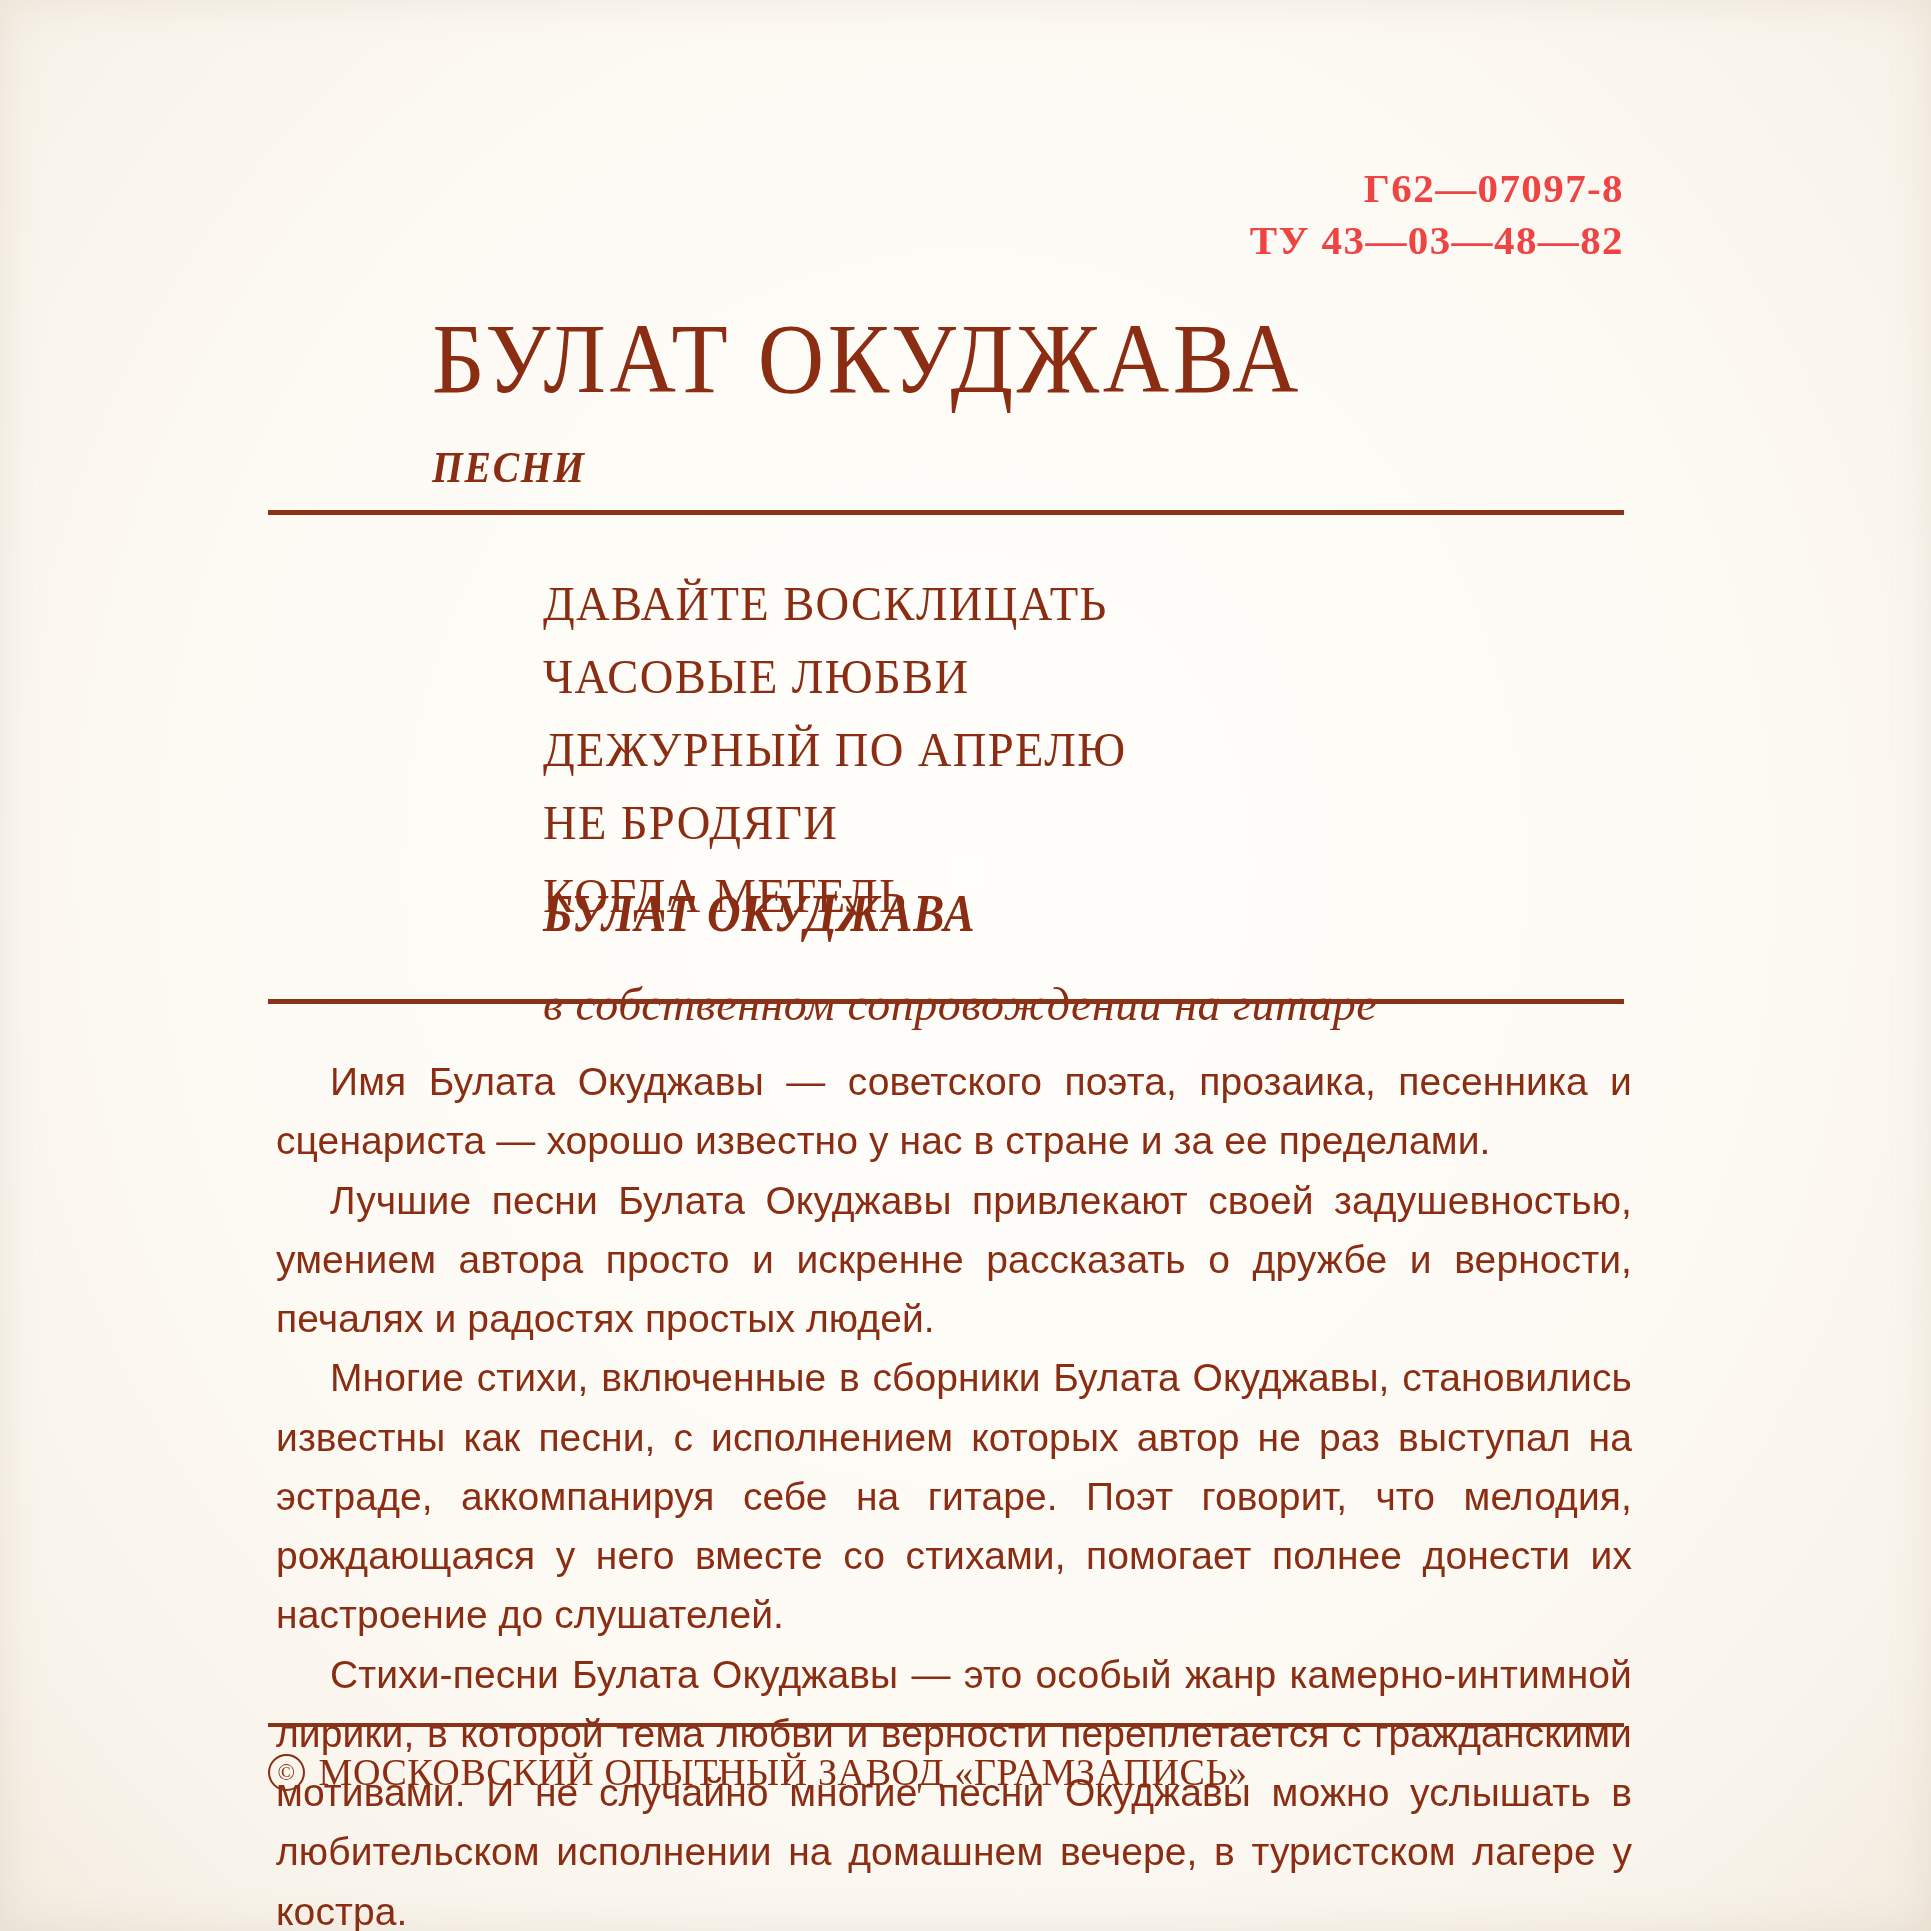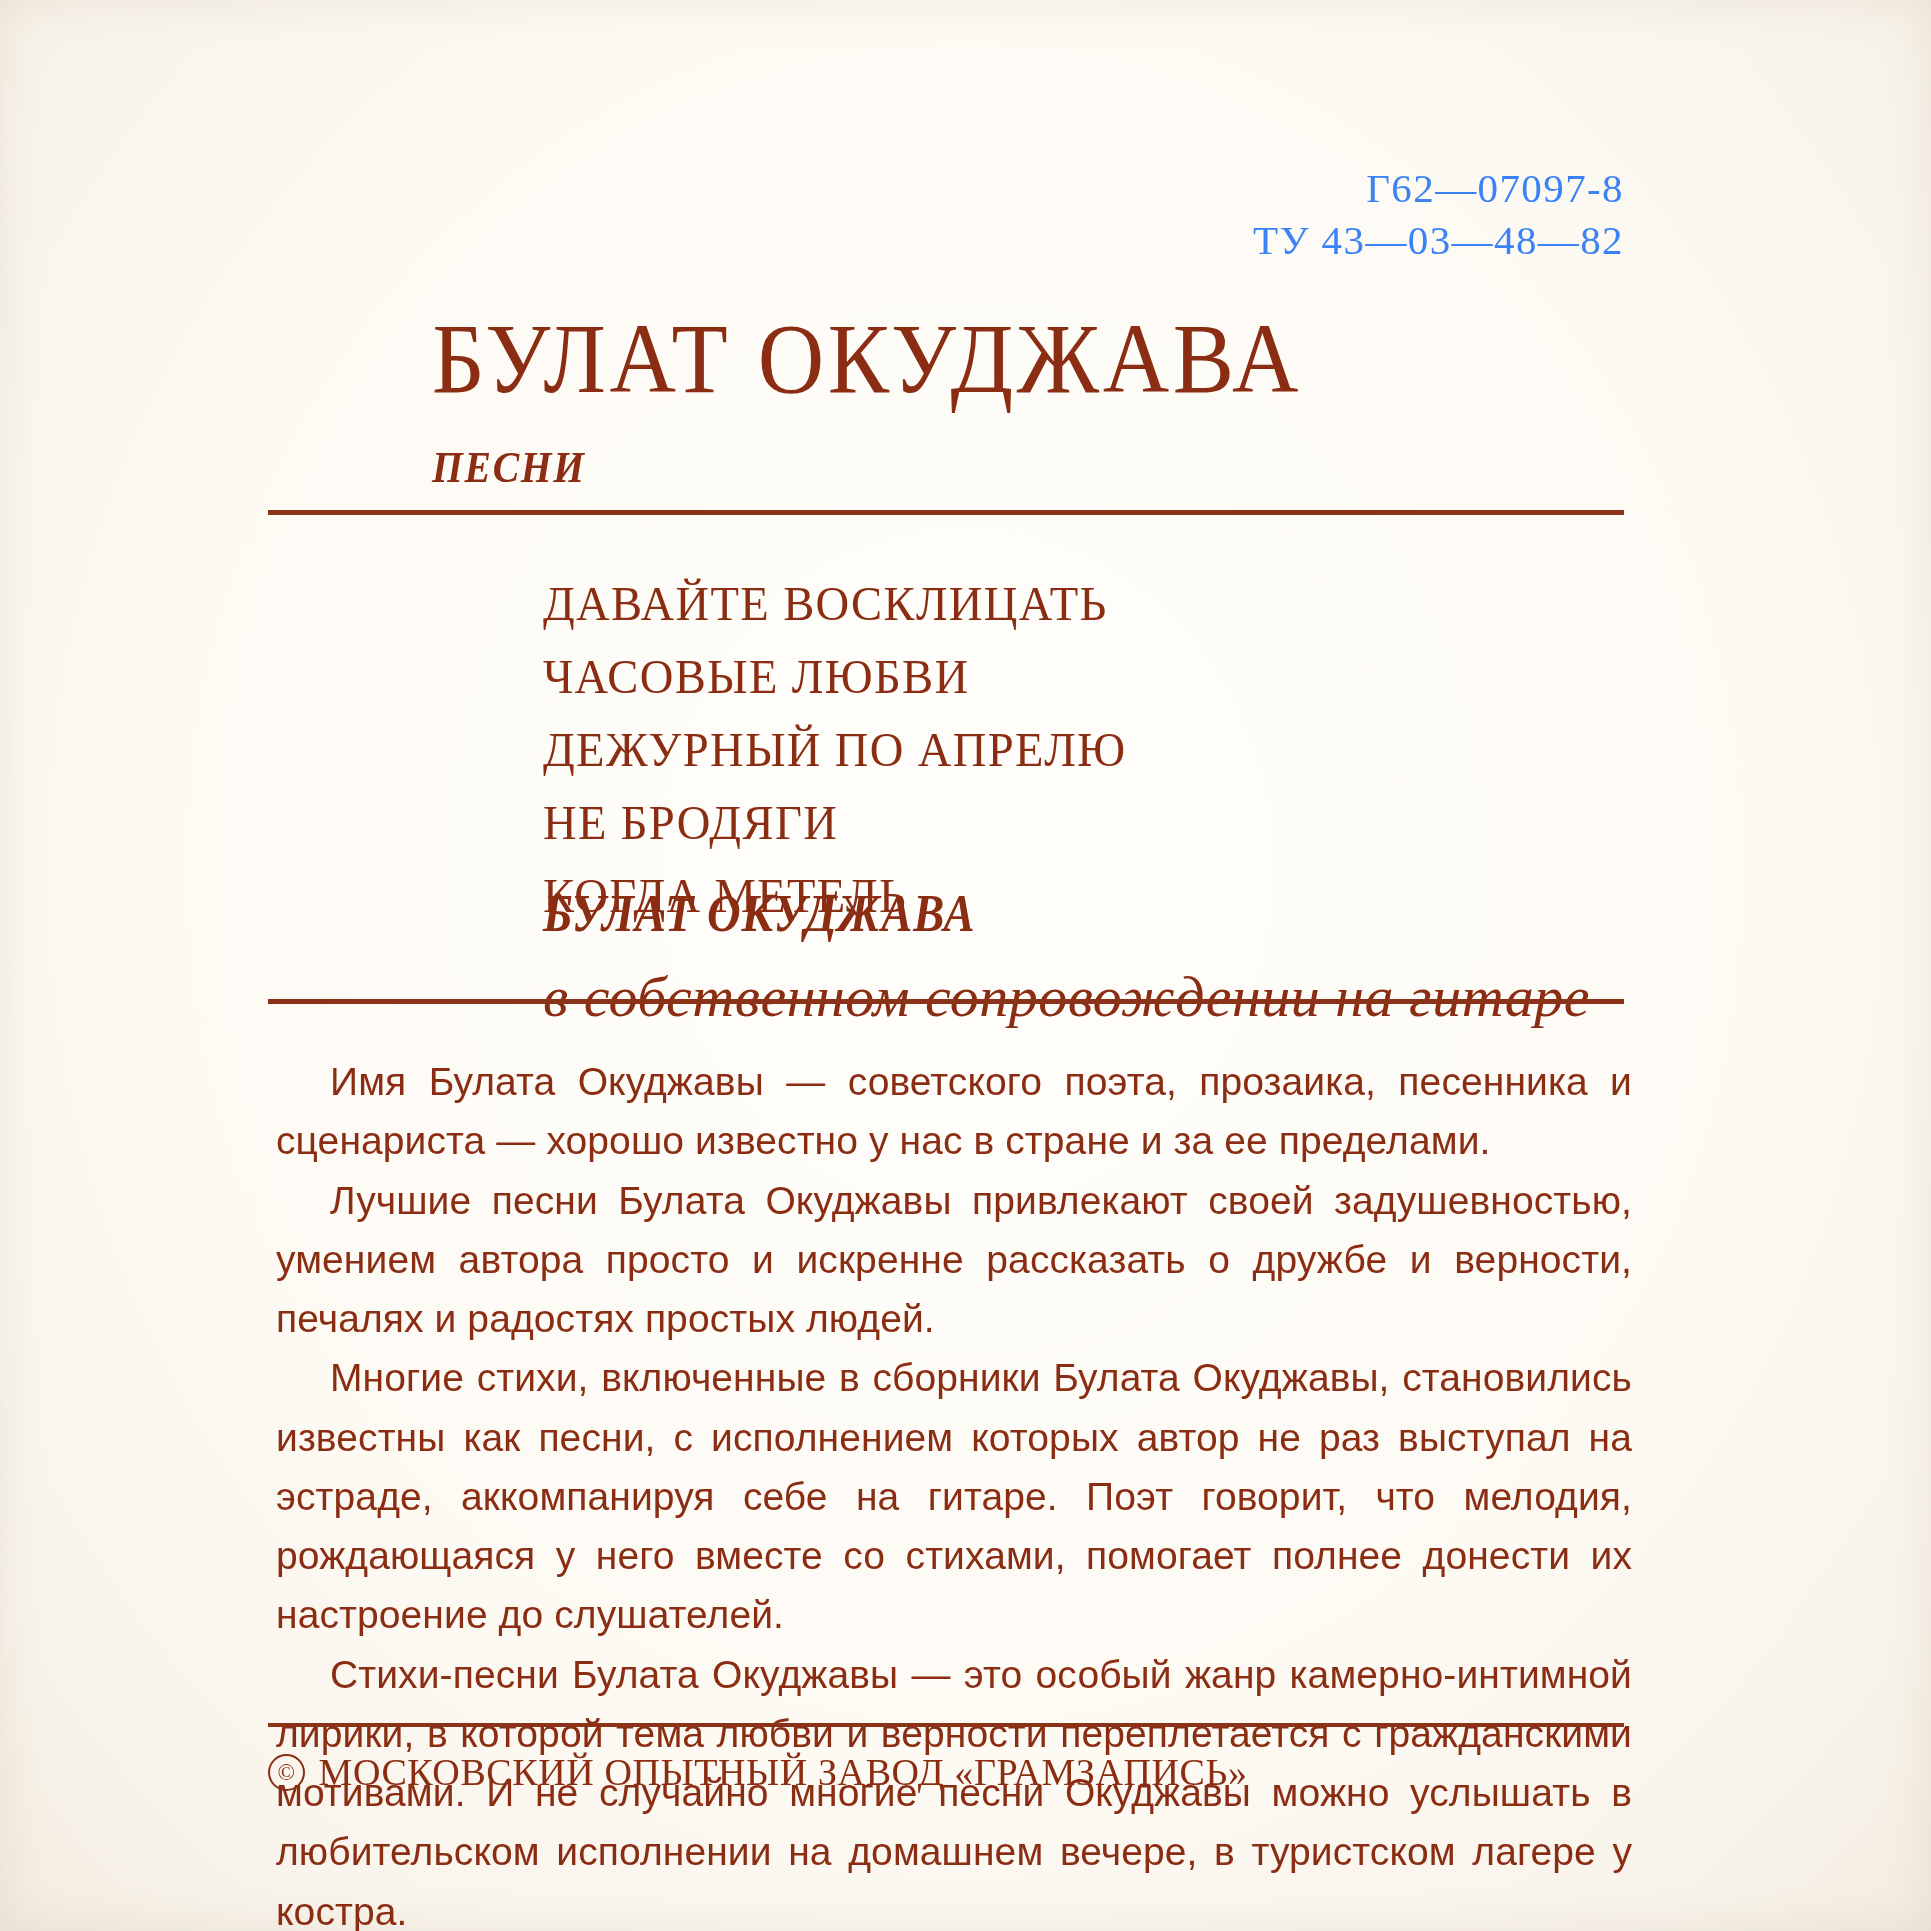--- a/index.html
+++ b/index.html
@@ -43,26 +43,27 @@
     width: 1356px;
     height: 1931px;
   }
 
   
   .catalogue {
     position: absolute;
     right: 0;
     top: 162px;
     text-align: right;
-    color: #3b82f6;
+    color: #ef4444;
     font-family: "Liberation Serif", "DejaVu Serif", serif;
     font-size: 41px;
     line-height: 1.28;
     letter-spacing: 1.4px;
     white-space: nowrap;
+    font-weight: bold;
   }
   .catalogue div { margin: 0; }
 
   
   .title-block {
     position: absolute;
     left: 164px;
     top: 309px;
     width: 1191px;
   }
@@ -135,23 +136,23 @@
     font-size: 53px;
     letter-spacing: 1px;
     transform: scaleX(0.88);
     transform-origin: left center;
     white-space: nowrap;
   }
   .performer-note {
     color: #8a2d12;
     font-family: "Liberation Serif", "DejaVu Serif", serif;
     font-style: italic;
-    font-size: 58px;
+    font-size: 46px;
     letter-spacing: 0.5px;
-    margin-top: 20px;
+    margin-top: 35px;
     white-space: nowrap;
   }
 
   
   .notes {
     position: absolute;
     left: 8px;
     top: 1052px;
     width: 1356px;
     color: #8a2d12;

